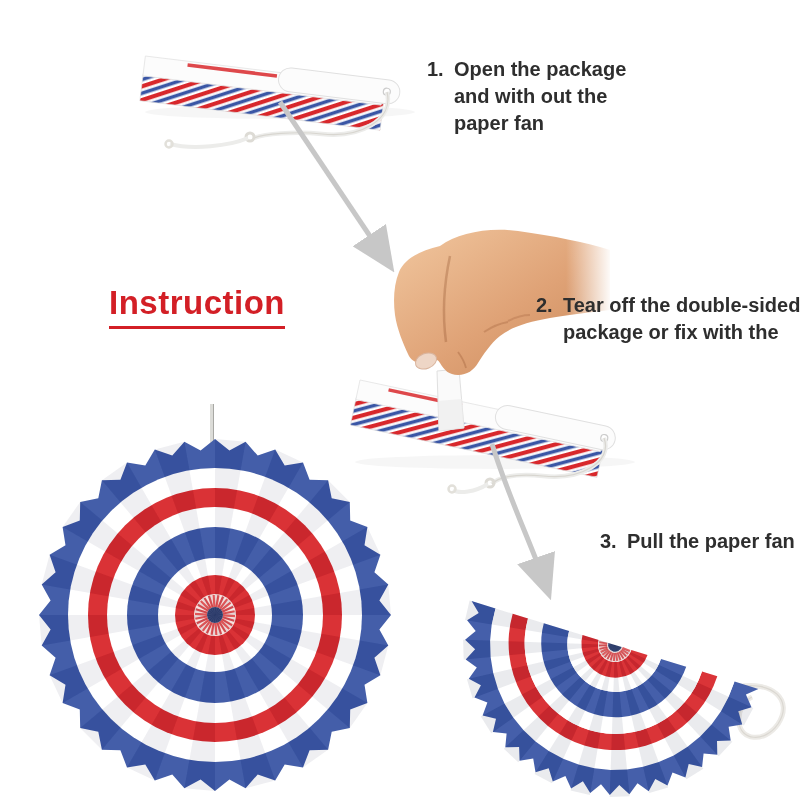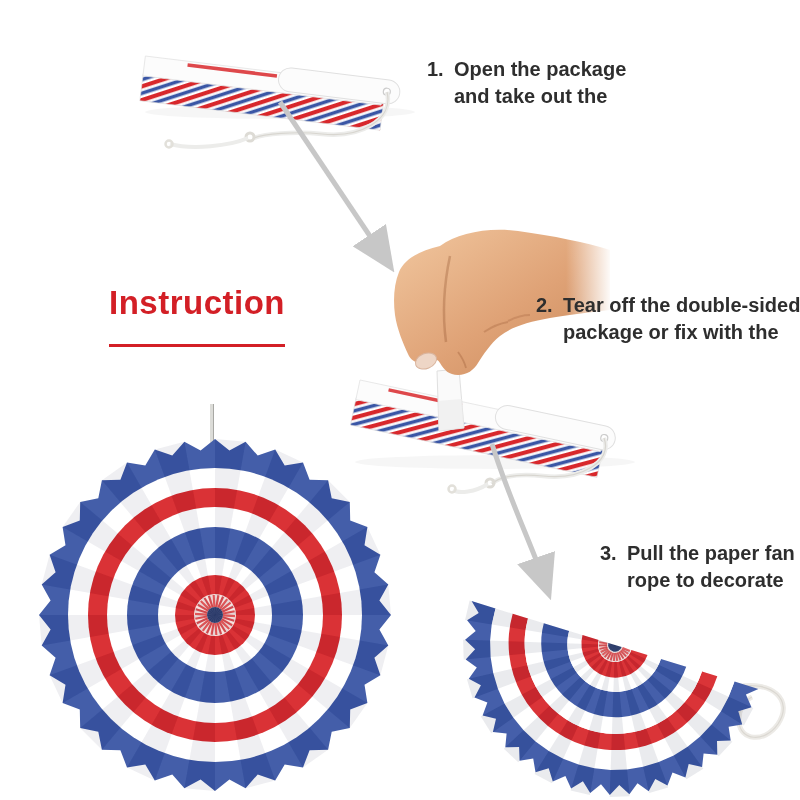--- a/index.html
+++ b/index.html
@@ -11,21 +11,21 @@
   .abs{position:absolute;}
   .step{
     position:absolute;font-weight:700;font-size:20px;line-height:27px;
     color:#2e2e2e;white-space:nowrap;
   }
   .step-num{display:inline-block;width:27px;}
   .step-line.indent{padding-left:27px;}
   #instruction-title{
     position:absolute;left:77px;top:284px;
     font-size:33px;font-weight:700;letter-spacing:0.5px;
-    padding-bottom:22px;border-bottom:3px solid;
+    padding-bottom:4px;border-bottom:3px solid;
   }
   #bigfan-string{
     position:absolute;left:178px;top:404px;width:3px;height:50px;
     background:#dcdcd8;border-right:1px solid #a8a8a4;
   }
 </style>
 </head>
 <body>
 
 <div id="canvas">
@@ -58,21 +58,22 @@
     <defs>
       <marker id="ah1" orient="auto" markerWidth="9" markerHeight="8" refX="6" refY="4">
         <path d="M0,0 L9,4 L0,8 Z" fill="#c7c7c7"></path>
       </marker>
     </defs>
     <path d="M10,10 L116,168" fill="none" stroke-width="5" marker-end="url(#ah1)" stroke="#c7c7c7"></path>
   </svg>
 
   <div class="step" style="left:395px;top:56px">
     <div class="step-line first"><span class="step-num">1.</span><span>Open the package</span></div>
-    <div class="step-line indent">and take out the</div>
+    <div class="step-line indent">and with out the</div>
+    <div class="step-line indent">paper fan</div>
   </div>
 
   <div id="instruction-title" style="color: rgb(211, 31, 38); border-bottom-color: rgb(211, 31, 38);">Instruction</div>
 
   <svg class="abs" style="left:313px;top:366px" width="300" height="150" viewBox="0 0 300 150">
     <defs>
       <pattern id="stripe2" width="13" height="13" patternUnits="userSpaceOnUse" patternTransform="rotate(63)">
         <rect width="13" height="13" fill="#ffffff"></rect>
         <rect x="0" width="4.2" height="13" fill="#d8282c"></rect>
         <rect x="6.8" width="3.6" height="13" fill="#3a56a5"></rect>
@@ -275,18 +276,17 @@
         <path d="M183,73 L59.3,161.3 L48.8,144.4 Z" fill="rgba(25,30,70,0.09)"></path>
         <path d="M183,73 L48.8,144.4 L40.6,126.2 Z" fill="rgba(255,255,255,0.06)"></path>
         <path d="M183,73 L40.6,126.2 L34.9,107.2 Z" fill="rgba(25,30,70,0.09)"></path>
         <path d="M183,73 L34.9,107.2 L31.7,87.6 Z" fill="rgba(255,255,255,0.06)"></path>
         <path d="M183,73 L31.7,87.6 L31.1,67.7 Z" fill="rgba(25,30,70,0.09)"></path>
         <path d="M183,73 L31.1,67.7 L33.1,47.9 Z" fill="rgba(255,255,255,0.06)"></path>
         <path d="M183,73 L33.1,47.9 L37.6,28.6 Z" fill="rgba(25,30,70,0.09)"></path>
       </g>
   </svg>
 
-  <div class="step" style="left:568px;top:540px">
+  <div class="step" style="left:568px;top:528px">
     <div class="step-line first"><span class="step-num">3.</span><span>Pull the paper fan</span></div>
-    <div class="step-line indent">rope to decorate</div>
   </div>
 
 </div>
 
 </body></html>

